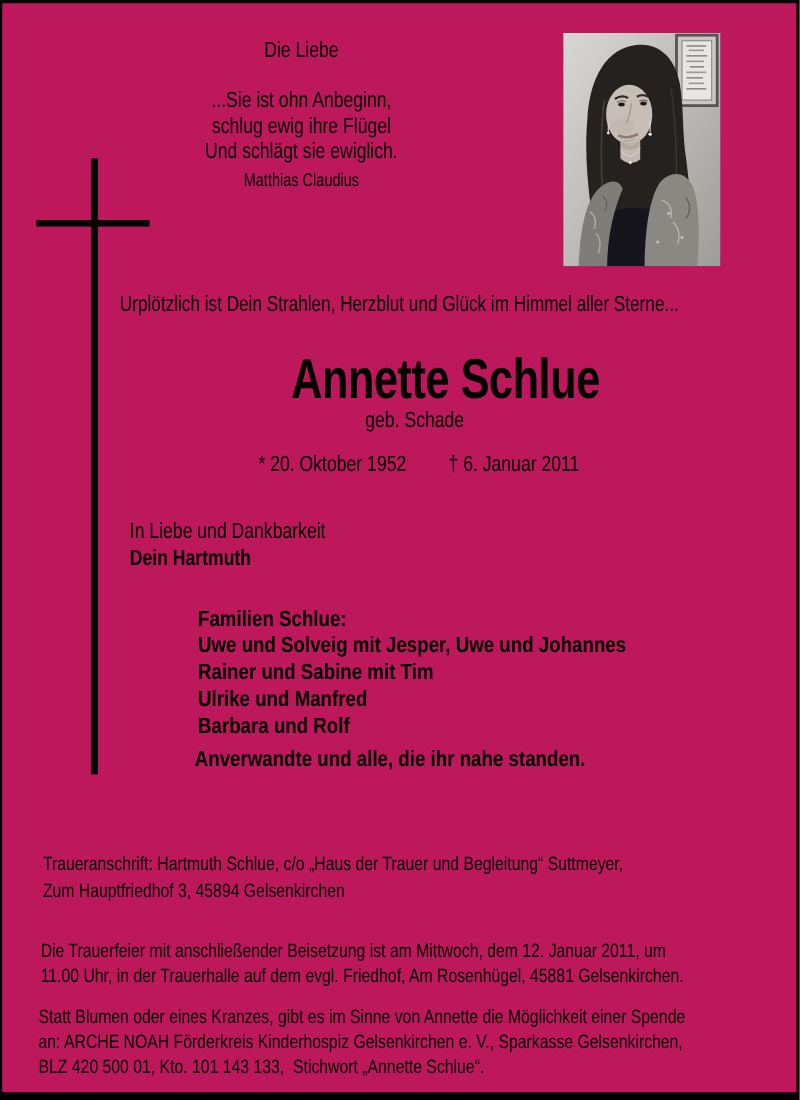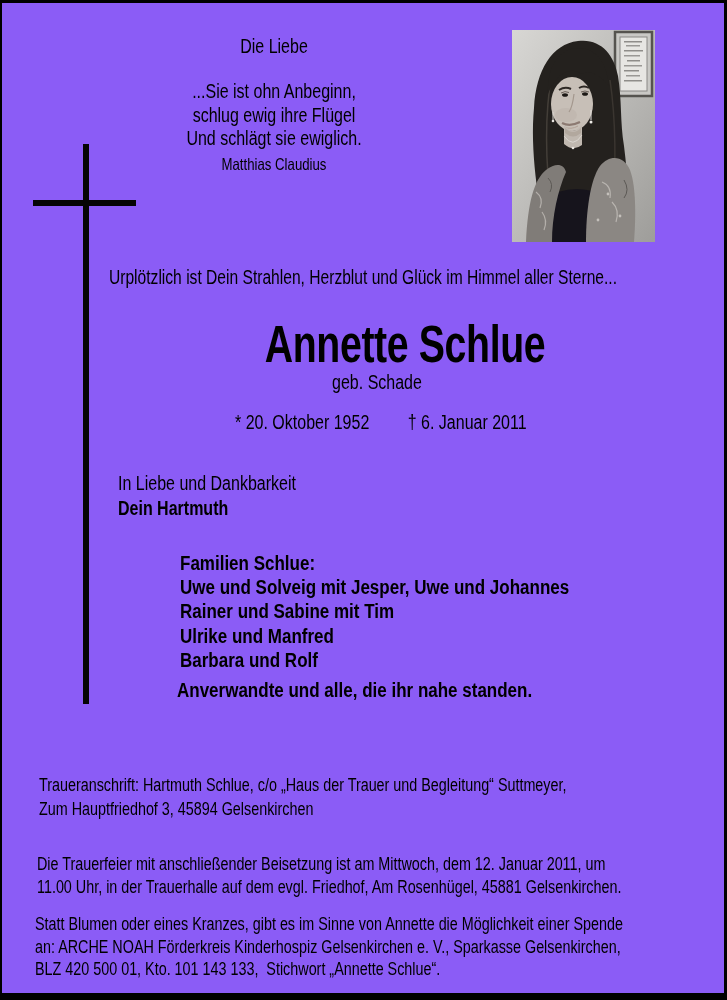--- a/index.html
+++ b/index.html
@@ -1,20 +1,20 @@
 <!DOCTYPE html>
 <html><head>
 <meta charset="utf-8">
 <style>
   html,body { margin:0; padding:0; background:#ffffff; }
   .notice {
     position:relative;
     width:727px; height:1000px;
     box-sizing:border-box;
-    background:#8b5cf6;
+    background:#be185d;
     border:solid #000000;
     border-width:3px 3px 7px 2px;
     overflow:hidden;
     font-family:"Liberation Sans", sans-serif;
     color:#000000;
   }
   .abs { position:absolute; }
   .t, .line { white-space:pre; }
   .line { display:block; }
 

